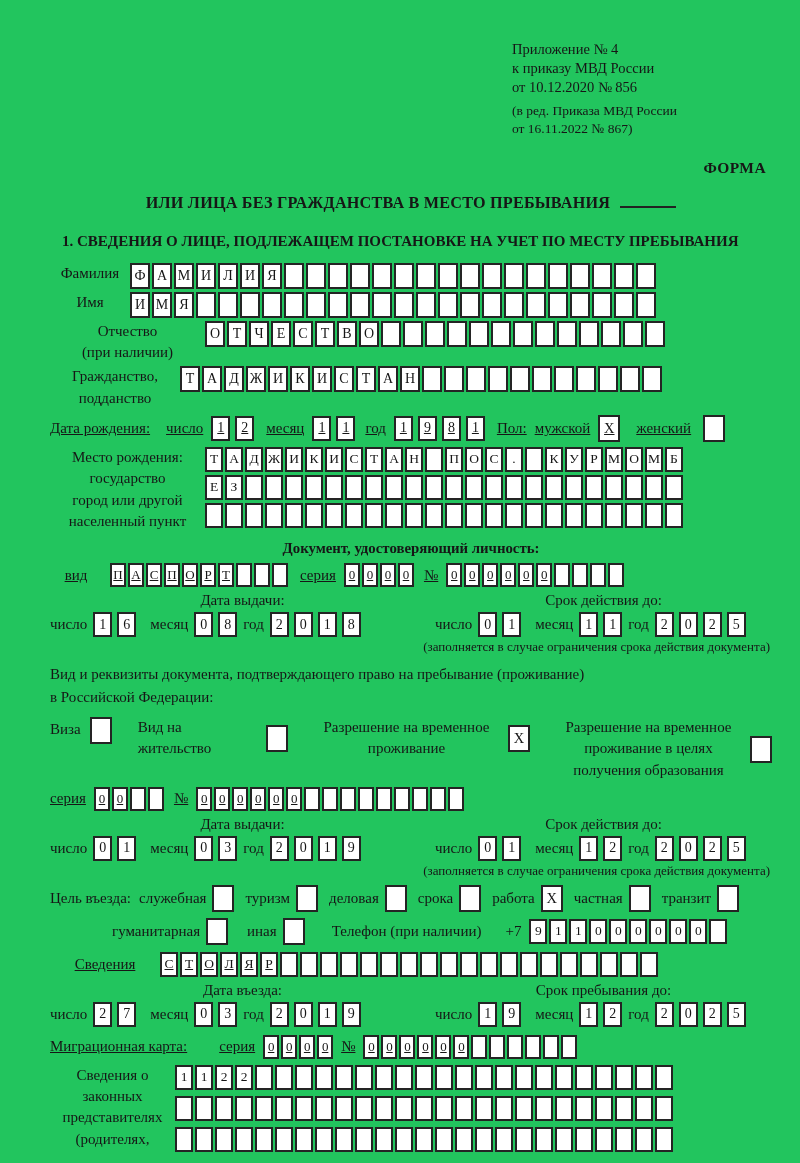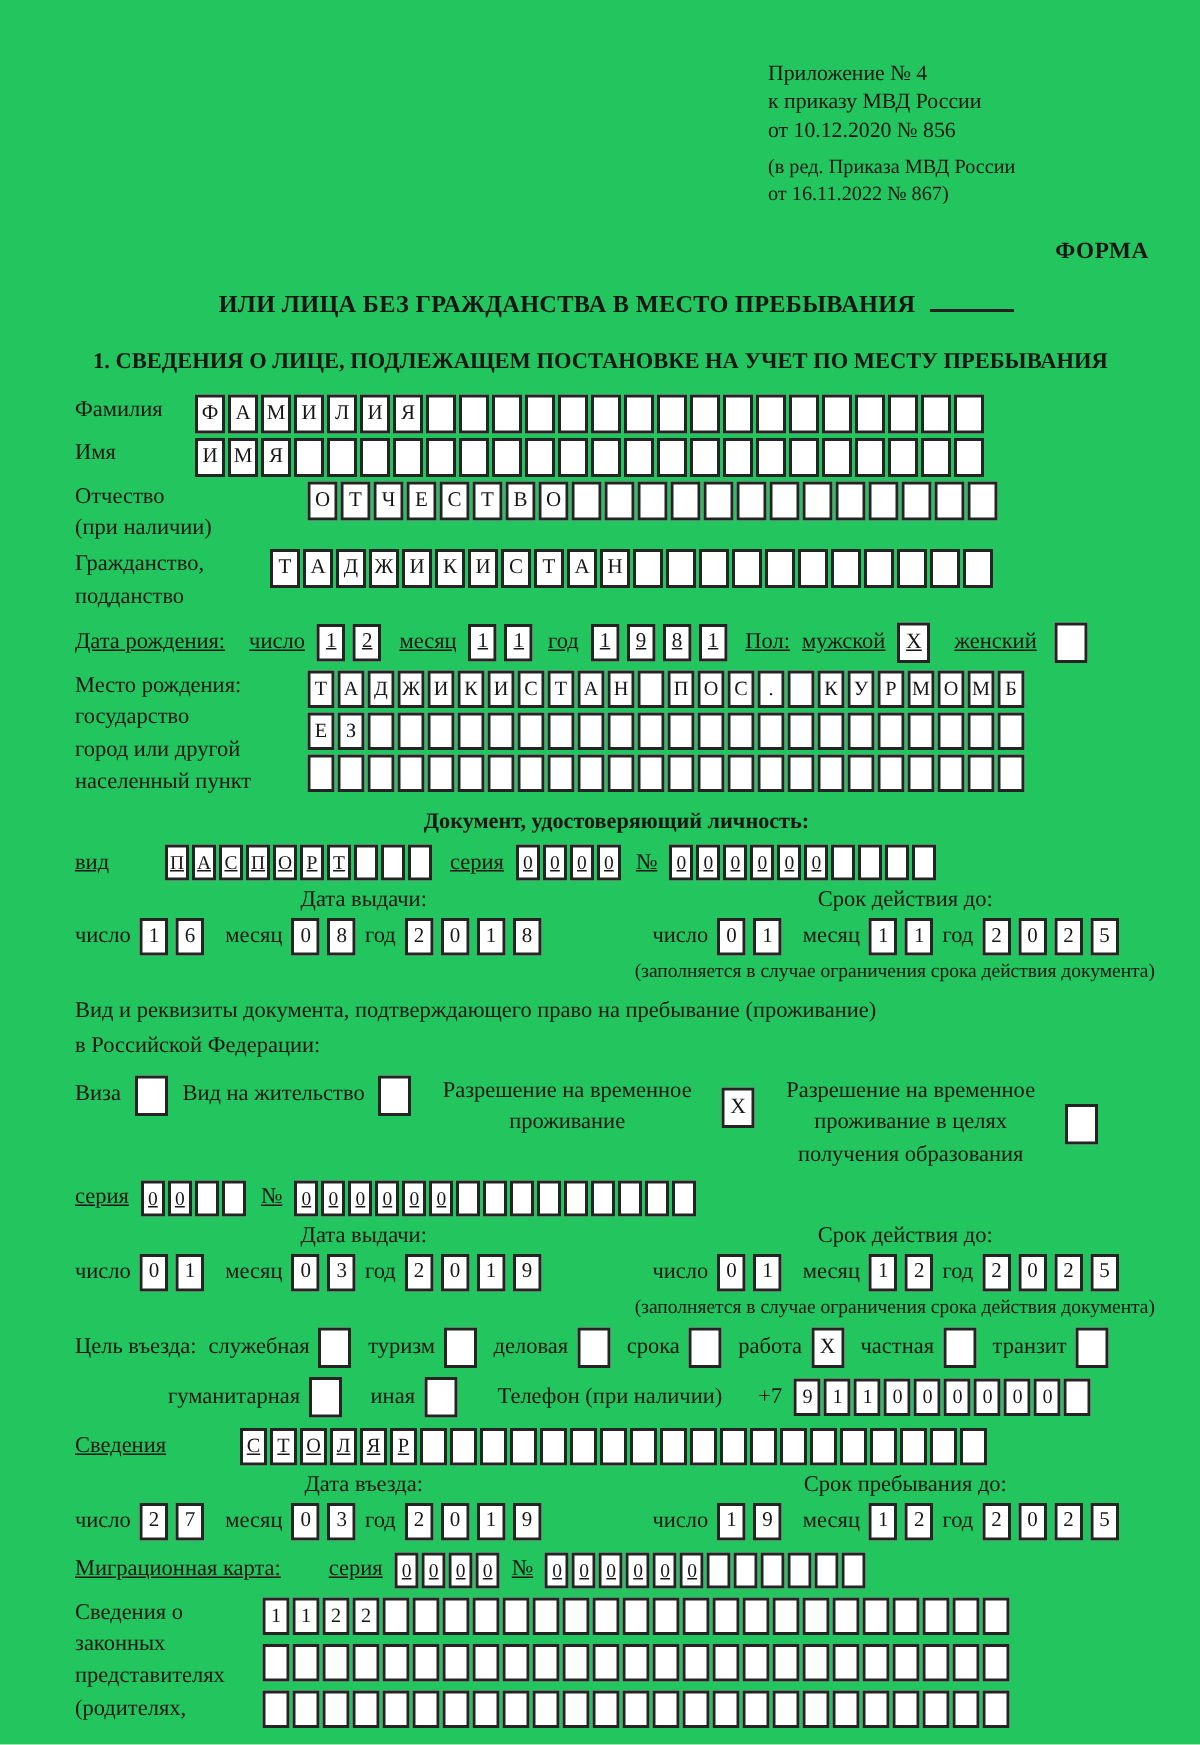--- a/index.html
+++ b/index.html
@@ -11,21 +11,21 @@
   }
   
   .doc-ref { margin-left:462px; line-height:1.32; font-size:14.5px; }
   .doc-ref .sub { margin-top:5px; font-size:13.5px; line-height:1.3; }
   .forma { text-align:right; padding-right:6px; font-weight:bold; font-size:15.5px; margin-top:22px; letter-spacing:.4px; }
   .title { text-align:center; font-weight:bold; font-size:16.2px; line-height:1.5; margin-top:14px; letter-spacing:.2px; }
   .tline { display:inline-block; width:56px; border-bottom:2px solid #222; margin-left:10px; }
   .sec { font-weight:bold; font-size:15px; margin-top:17px; margin-bottom:13px; padding-left:12px; }
 
   
-  .frow { display:flex; align-items:flex-start; margin-bottom:3px; }
+  .frow { display:flex; align-items:flex-start; margin-bottom:3px;text-align:center; }
   .frow.center { align-items:center;text-decoration:underline; }
   .flabel { flex-shrink:0; line-height:1.42; }
   .w80{width:80px} .w110{width:110px} .w125{width:125px} .w130{width:130px} .w155{width:155px}
   .flabel-inline { margin-right:8px; flex-shrink:0; }
   .stack { display:flex; flex-direction:column; gap:3px; }
 
   
   .boxes { display:inline-flex; gap:2px; flex-wrap:nowrap; }
   .bx { width:20px; height:26px; border:2px solid #242424; display:inline-flex;
         align-items:center; justify-content:center; font-size:14px; flex-shrink:0; background:#fff; }
@@ -43,21 +43,21 @@
   .dhead { text-align:center; margin-bottom:3px; }
   .dline { display:flex; align-items:center; gap:6px; }
   .dnote { text-align:right; font-size:13px; margin-top:2px; padding-right:2px; }
 
   .dochead { text-align:center; font-weight:bold; font-size:14.8px; margin:8px 0 6px 0; }
   .intro { line-height:1.55; margin-top:8px; }
 
   
   .optrow { display:flex; align-items:flex-start; margin-top:7px; margin-bottom:5px; }
   .opt { display:flex; align-items:center; }
-  .opt + .opt { margin-left:10px; }
+  .opt + .opt { margin-left:26px; }
   .olabel { margin-right:9px; line-height:1.45; }
   .olabel.wrap { max-width:188px; text-align:center; }
 
   
   .prow { display:flex; align-items:center; margin-top:6px; flex-wrap:nowrap; }
   .pp { display:inline-flex; align-items:center; margin-right:11px; }
   .pp .plab { margin-right:6px; }
   .purpose2 { padding-left:62px; }
 </style>
 </head>

